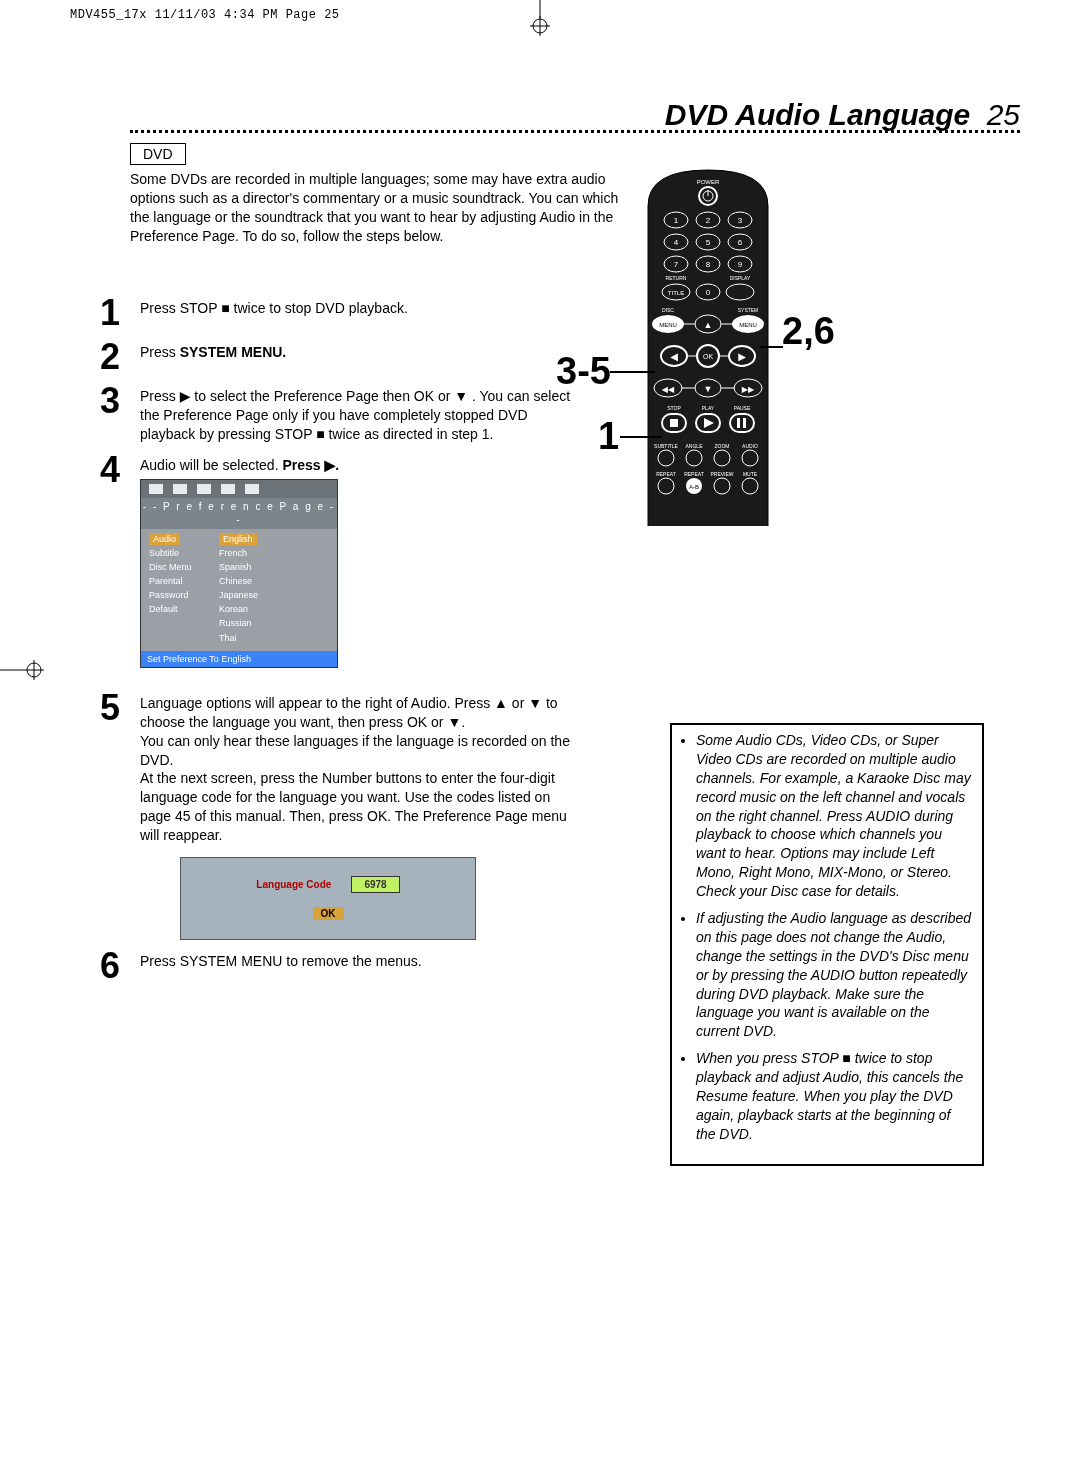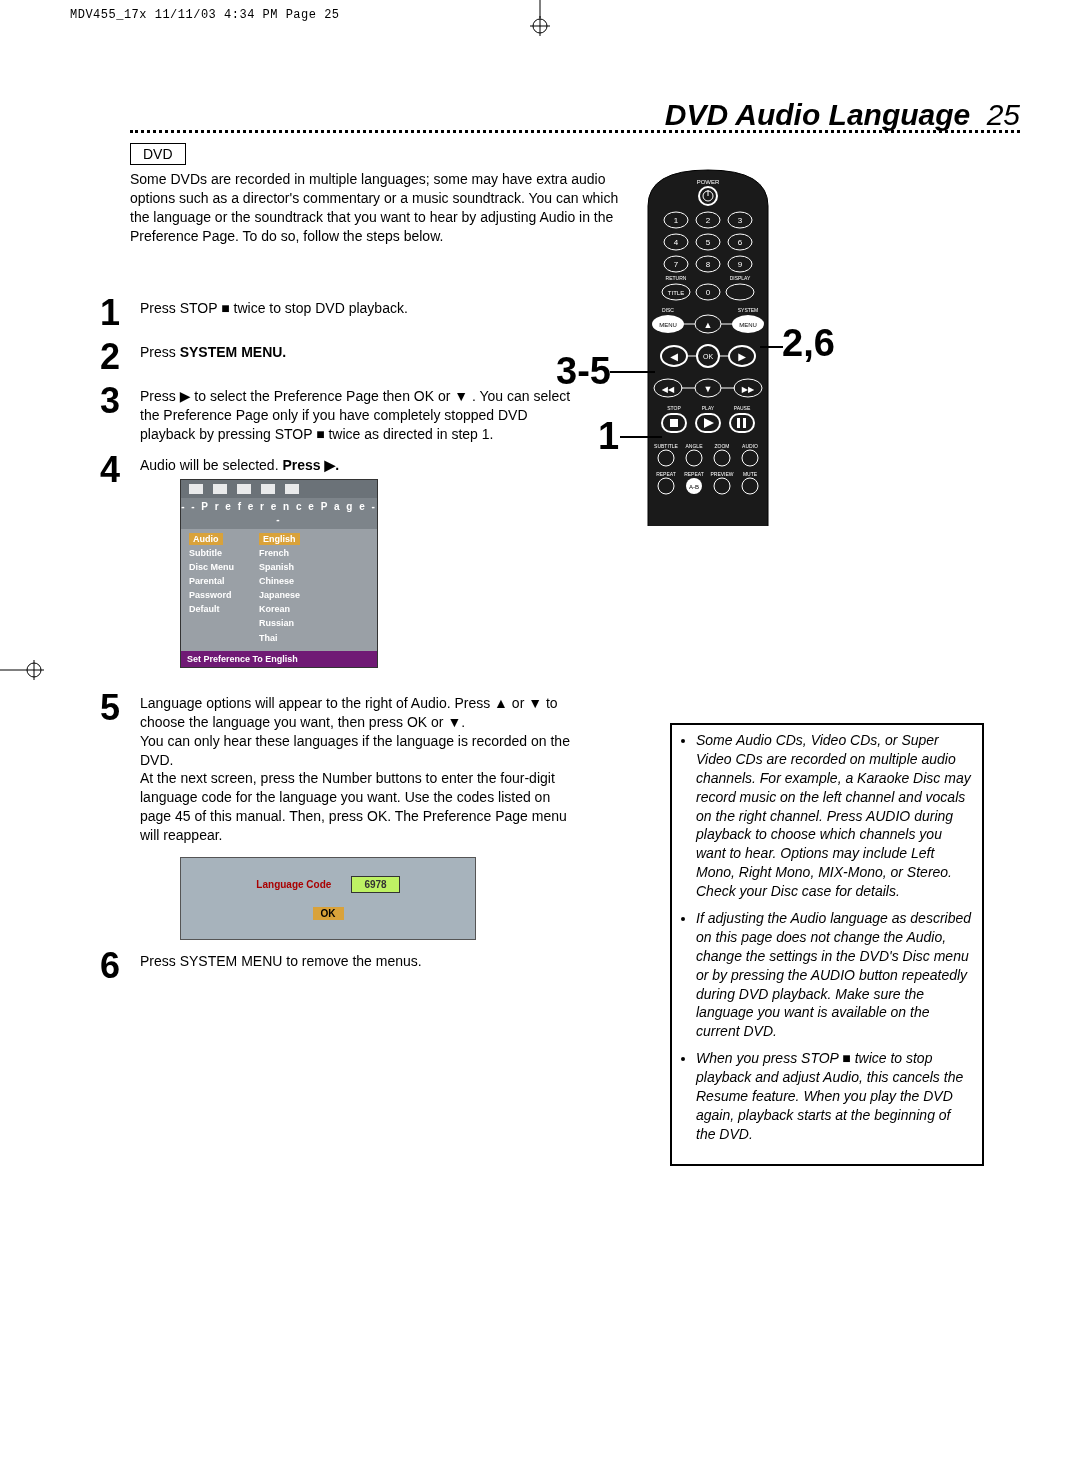--- a/index.html
+++ b/index.html
@@ -94,28 +94,26 @@
   .step-body {
     font-size: 14px;
     line-height: 1.35;
     padding-top: 4px;
   }
   .step-body b { font-weight: bold; }
 
   
   .pref-shot {
     width: 196px;
-    margin-left: 40px;
     margin-top: 4px;
     margin-bottom: 14px;
     background: #9aa0a6;
     border: 1px solid #333;
     font-size: 9px;
     color: #fff;
-    font-weight: bold;
   }
   .pref-top {
     height: 18px;
     background: #6b7278;
     display:flex;
     align-items:center;
     gap:10px;
     padding-left:8px;
   }
   .pref-title {
@@ -128,21 +126,21 @@
   .pref-cols {
     display: flex;
     padding: 3px 8px 6px 8px;
     background:#9aa0a6;
   }
   .pref-left { width: 70px; }
   .pref-right { flex:1; }
   .pref-row { padding: 1px 0; font-size:9px; }
   .pref-hl { background:#d9a23a; color:#fff; display:inline-block; padding:0 4px;}
   .pref-foot {
-    background:#701a75;
+    background:#3b82f6;
     font-size:9px;
     padding:2px 6px;
   }
 
   .lang-code-shot {
     width: 270px;
     margin-left: 40px;
     margin-top:12px;
     background:#a7b3bc;
     border:1px solid #555;
@@ -163,21 +161,21 @@
     left: 628px;
     width: 180px;
   }
   .label-35 {
     position:absolute;
     top: 350px; left: 556px;
     font-size: 38px; font-weight:bold;
   }
   .label-26 {
     position:absolute;
-    top: 322px; left: 782px;
+    top: 310px; left: 782px;
     font-size: 38px; font-weight:bold;
   }
   .label-1 {
     position:absolute;
     top: 415px; left: 598px;
     font-size: 38px; font-weight:bold;
   }
   .line { position:absolute; background:#000; height:2px; }
   .ln-35 { top:371px; left:610px; width:45px; }
   .ln-26 { top:346px; left:760px; width:23px; }

